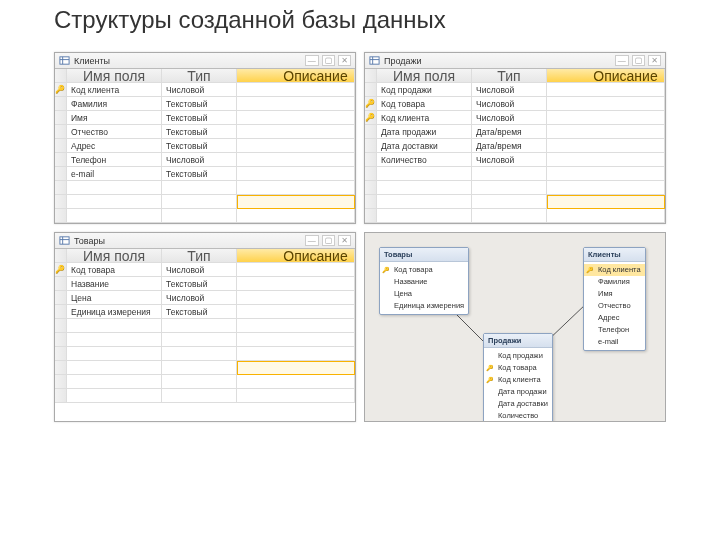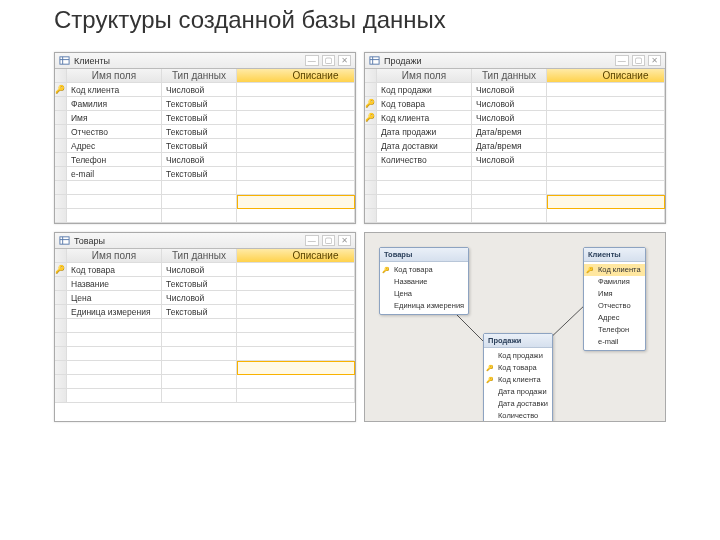--- a/index.html
+++ b/index.html
@@ -23,21 +23,21 @@
     border-bottom: 1px solid #bbb;
     padding: 2px 4px;
     position: relative;
   }
   .panel-tab .icon { width: 11px; height: 11px; display: inline-block; }
   .panel-tab .name { font-size: 9px; color: #333; }
   .panel-tab .wctl { position: absolute; right: 4px; display: flex; gap: 3px; color: #999; font-size: 8px; }
   .panel-tab .wctl span { border: 1px solid #ccc; padding: 0 2px; line-height: 9px; background: #fff; }
   .hdr { display: flex; }
   .hdr div, .row div { border-right: 1px solid #ddd; border-bottom: 1px solid #ddd; padding: 2px 4px; height: 14px; line-height: 10px; overflow: hidden; }
-  .hdr { background: linear-gradient(#f4f4f4,#e6e6e6); font-size: 10px; color: #555; }
+  .hdr { background: linear-gradient(#f4f4f4,#e6e6e6); font-size: 14px; color: #555; }
   .hdr div { text-align: center; }
   .row { display: flex; font-size: 8.5px; color: #333; }
   .c-sel { width: 12px; background: linear-gradient(to right,#f2f2f2,#e8e8e8); }
   .c1 { width: 95px; }
   .c2 { width: 75px; }
   .c3 { flex: 1; }
   .hdr .c3 { background: linear-gradient(#ffeaa6,#ffd24c); color: #5a4400; padding-left: 44px; }
   .key { color: #c48a00; font-size: 8px; }
   .row .c-sel { display: flex; align-items: center; justify-content: center; }
   .row.empty .c-sel { }

